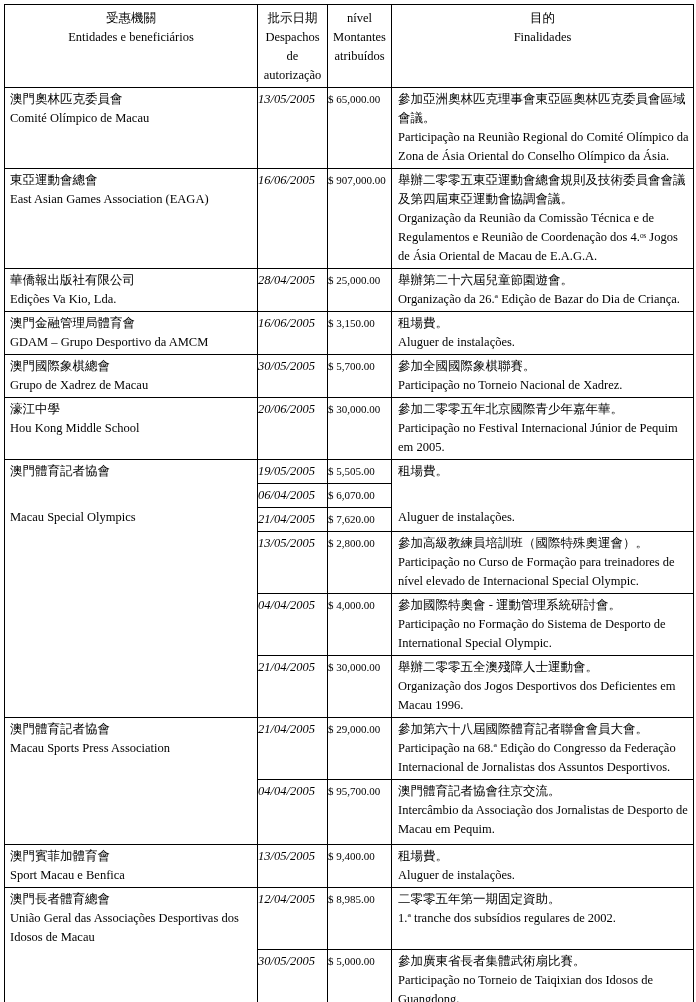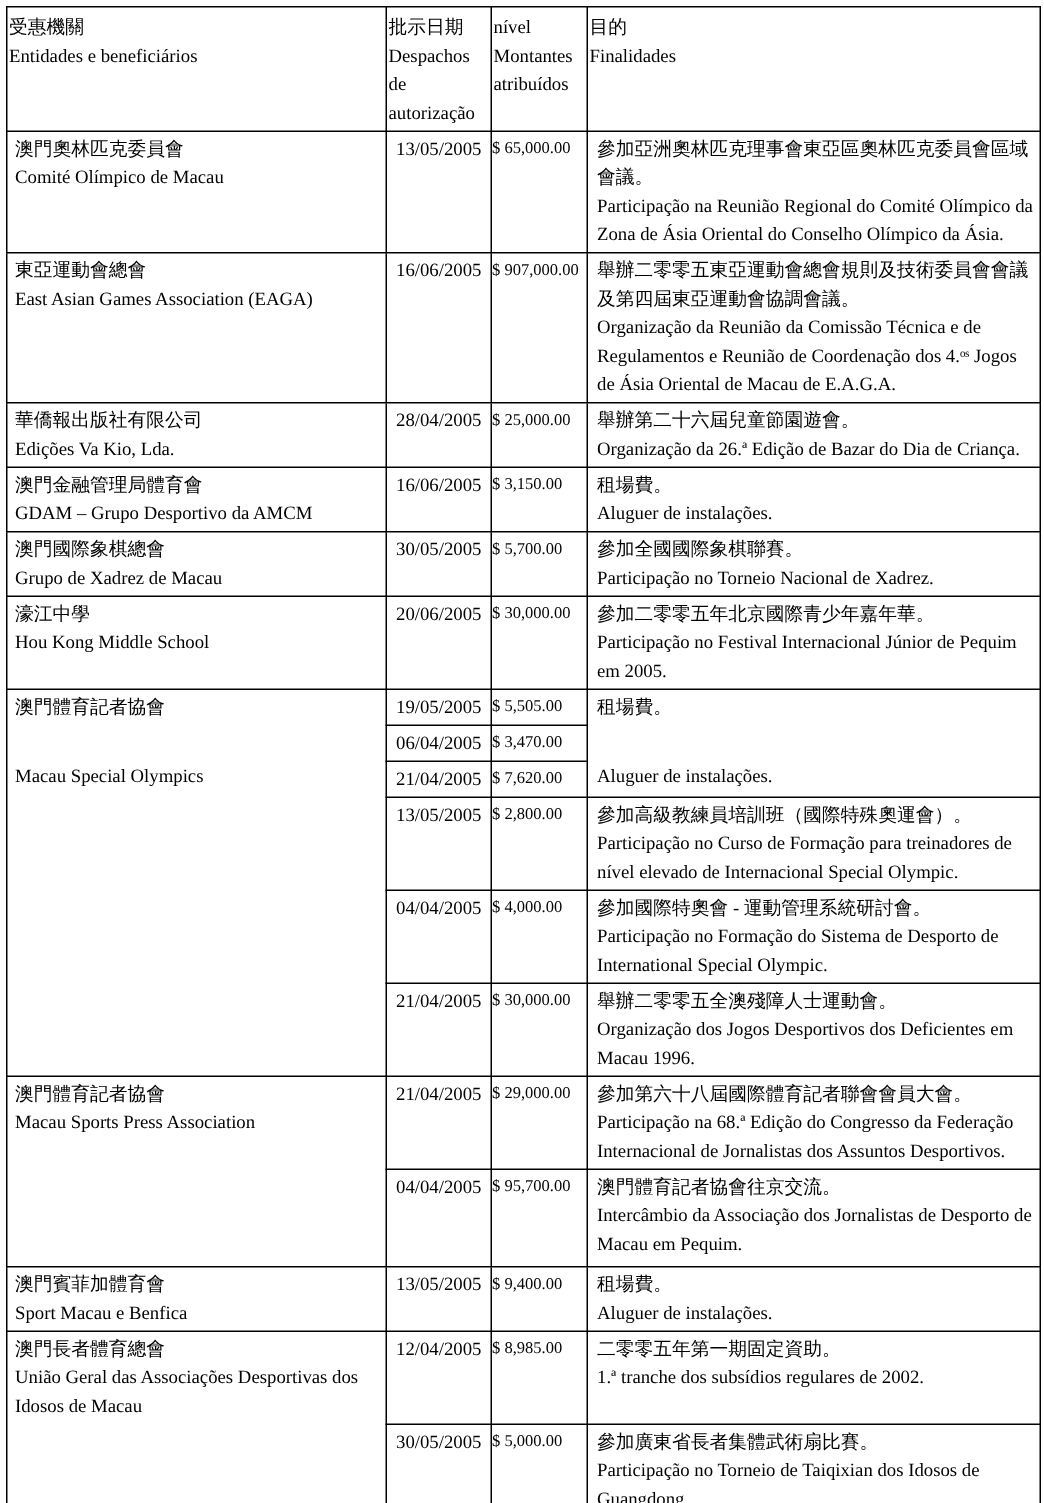--- a/index.html
+++ b/index.html
@@ -18,23 +18,23 @@
   col.c1 { width: 253px; }
   col.c2 { width: 70px; }
   col.c3 { width: 64px; }
   col.c4 { width: 302px; }
   th, td {
     border: 1px solid #000;
     vertical-align: top;
     font-weight: normal;
   }
   .zh, .pt { font-size: 12.5px; line-height: 19px; }
-  th { text-align: left; padding: 4px 1px 2px 1px; }
+  th { text-align: center; padding: 4px 1px 2px 1px; }
   td.name { padding: 2px 4px 2px 5px; }
-  td.date { text-align: center; white-space: nowrap; padding: 2px 0; }
+  td.date { text-align: left; white-space: nowrap; padding: 2px 0; font-style: italic; }
   td.amt  { text-align: left; white-space: nowrap; padding: 2px 3px 2px 0;
             font-size: 11px; line-height: 19px; }
   td.purpose { padding: 2px 4px 2px 6px; margin-left: 39px; }
   .gap { margin-top: 27px; }
 </style>
 </head>
 <body>
 
 <div class="page">
 <table class="gazette">
@@ -151,21 +151,21 @@
       </td>
       <td class="date zh">19/05/2005</td>
       <td class="amt">$ 5,505.00</td>
       <td class="purpose" rowspan="3">
         <div class="zh">租場費。</div>
         <div class="pt gap">Aluguer de instalações.</div>
       </td>
     </tr>
     <tr style="height:23px">
       <td class="date zh">06/04/2005</td>
-      <td class="amt">$ 3,470.00</td>
+      <td class="amt">$ 6,070.00</td>
     </tr>
     <tr style="height:23px">
       <td class="date zh">21/04/2005</td>
       <td class="amt">$ 7,620.00</td>
     </tr>
     <tr style="height:61px">
       <td class="date zh">13/05/2005</td>
       <td class="amt">$ 2,800.00</td>
       <td class="purpose">
         <div class="zh">參加高級教練員培訓班（國際特殊奧運會）。</div>

